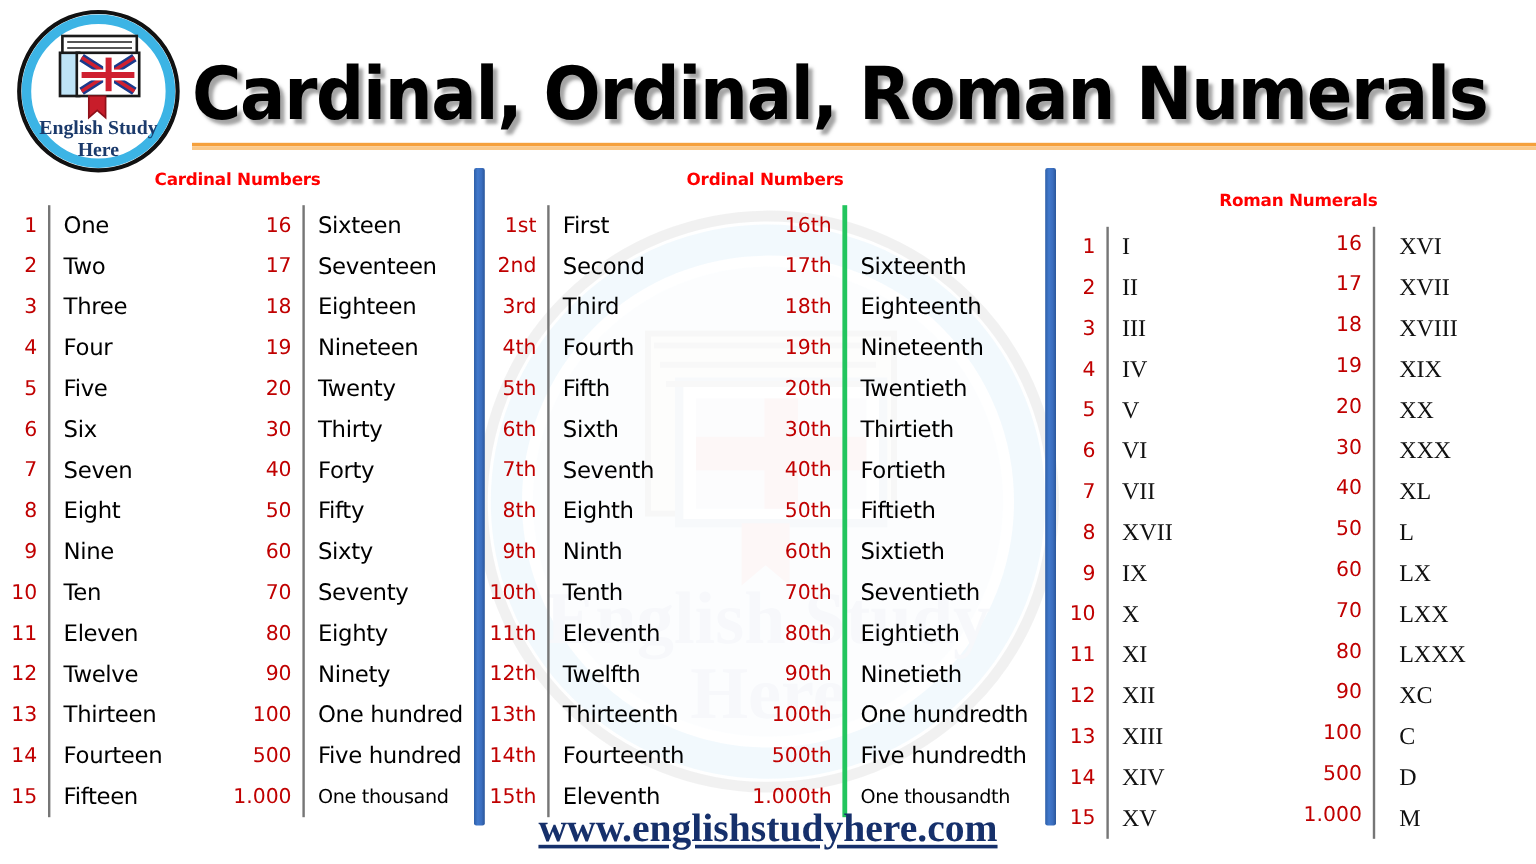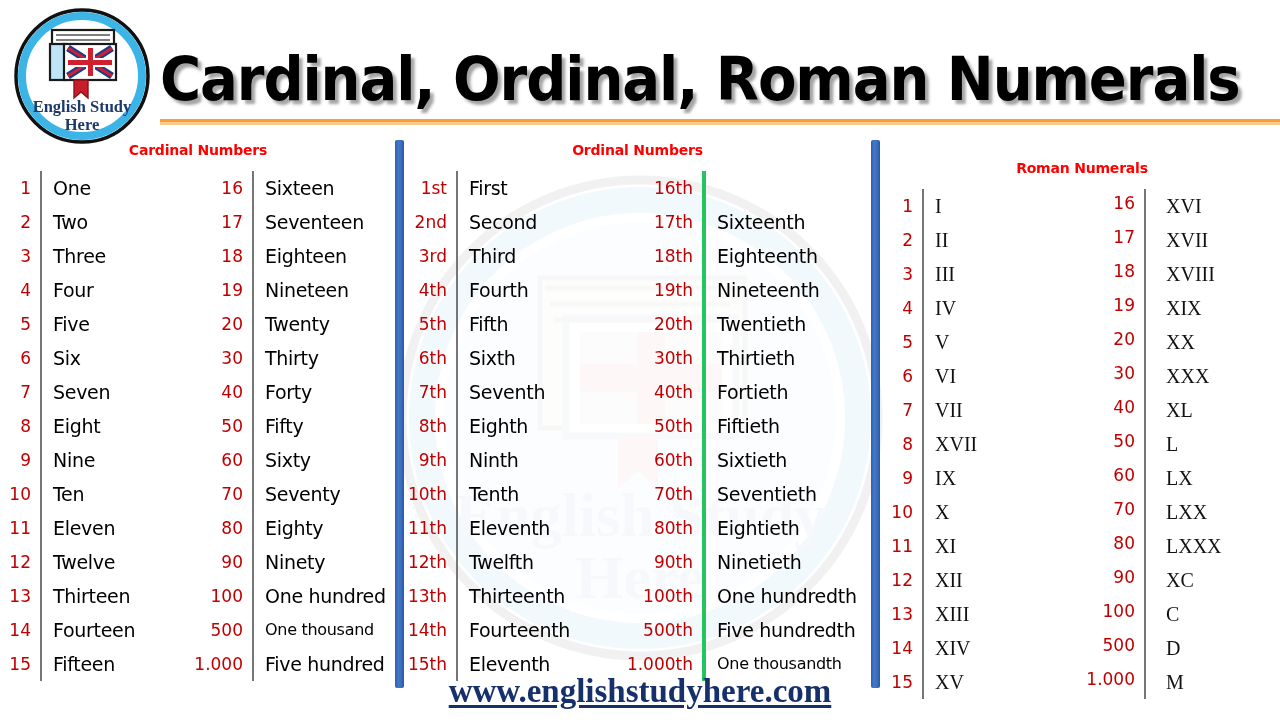--- a/index.html
+++ b/index.html
@@ -345,22 +345,22 @@
             <div class="cell word">Nineteen</div>
             <div class="cell word">Twenty</div>
             <div class="cell word">Thirty</div>
             <div class="cell word">Forty</div>
             <div class="cell word">Fifty</div>
             <div class="cell word">Sixty</div>
             <div class="cell word">Seventy</div>
             <div class="cell word">Eighty</div>
             <div class="cell word">Ninety</div>
             <div class="cell word">One hundred</div>
+            <div class="cell word">Five hundred</div>
             <div class="cell word small">One thousand</div>
-            <div class="cell word">Five hundred</div>
           </div>
       </div>
     </div>
   </div>
 
   <div class="section ordinal">
     <div class="section-title">Ordinal Numbers</div>
     <div class="table">
       <div class="half">
         <div class="col-num a">

